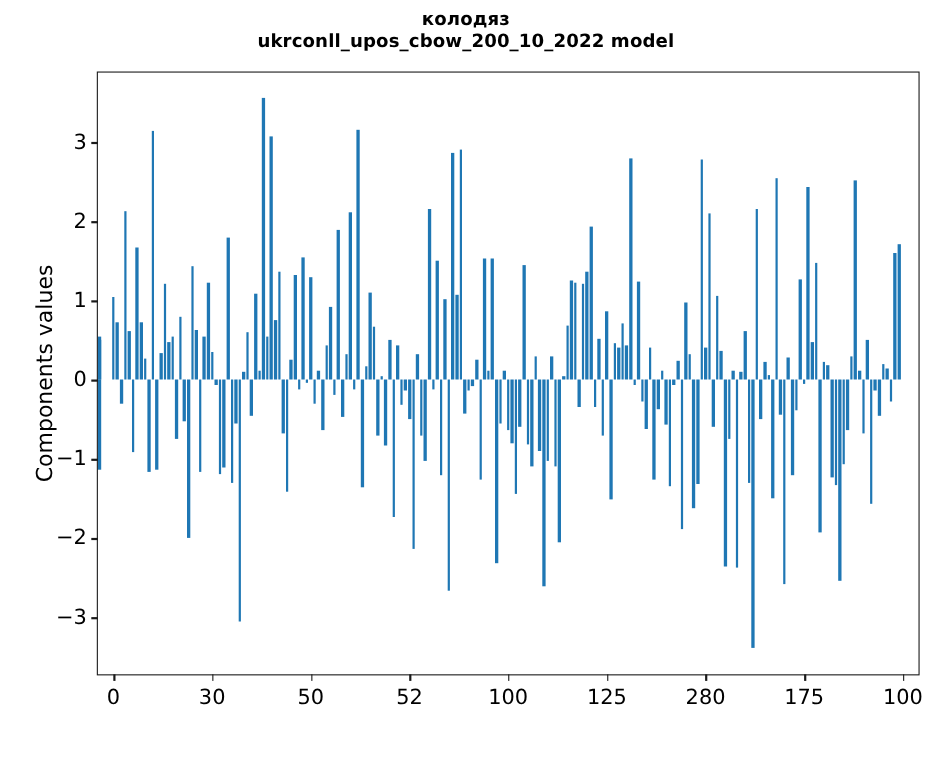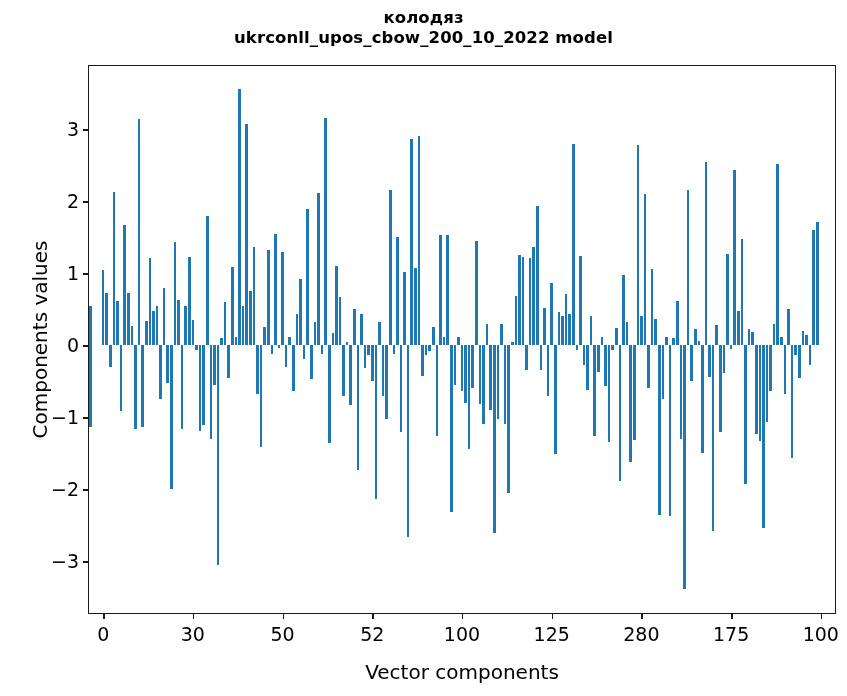--- a/index.html
+++ b/index.html
@@ -362,16 +362,15 @@
         <div class="xtick-label" style="left: 462.707px;">125</div>
         <div class="xtick-mark" style="left: 552.413px;"></div>
         <div class="xtick-label" style="left: 552.413px;">280</div>
         <div class="xtick-mark" style="left: 642.12px;"></div>
         <div class="xtick-label" style="left: 642.12px;">175</div>
         <div class="xtick-mark" style="left: 731.826px;"></div>
         <div class="xtick-label" style="left: 731.826px;">100</div>
       </div>
   </div>
 
-  <div id="xlabel">Vector components</div>
   <div id="ylabel">Components values</div>
 
 </div>
 
 </body></html>

